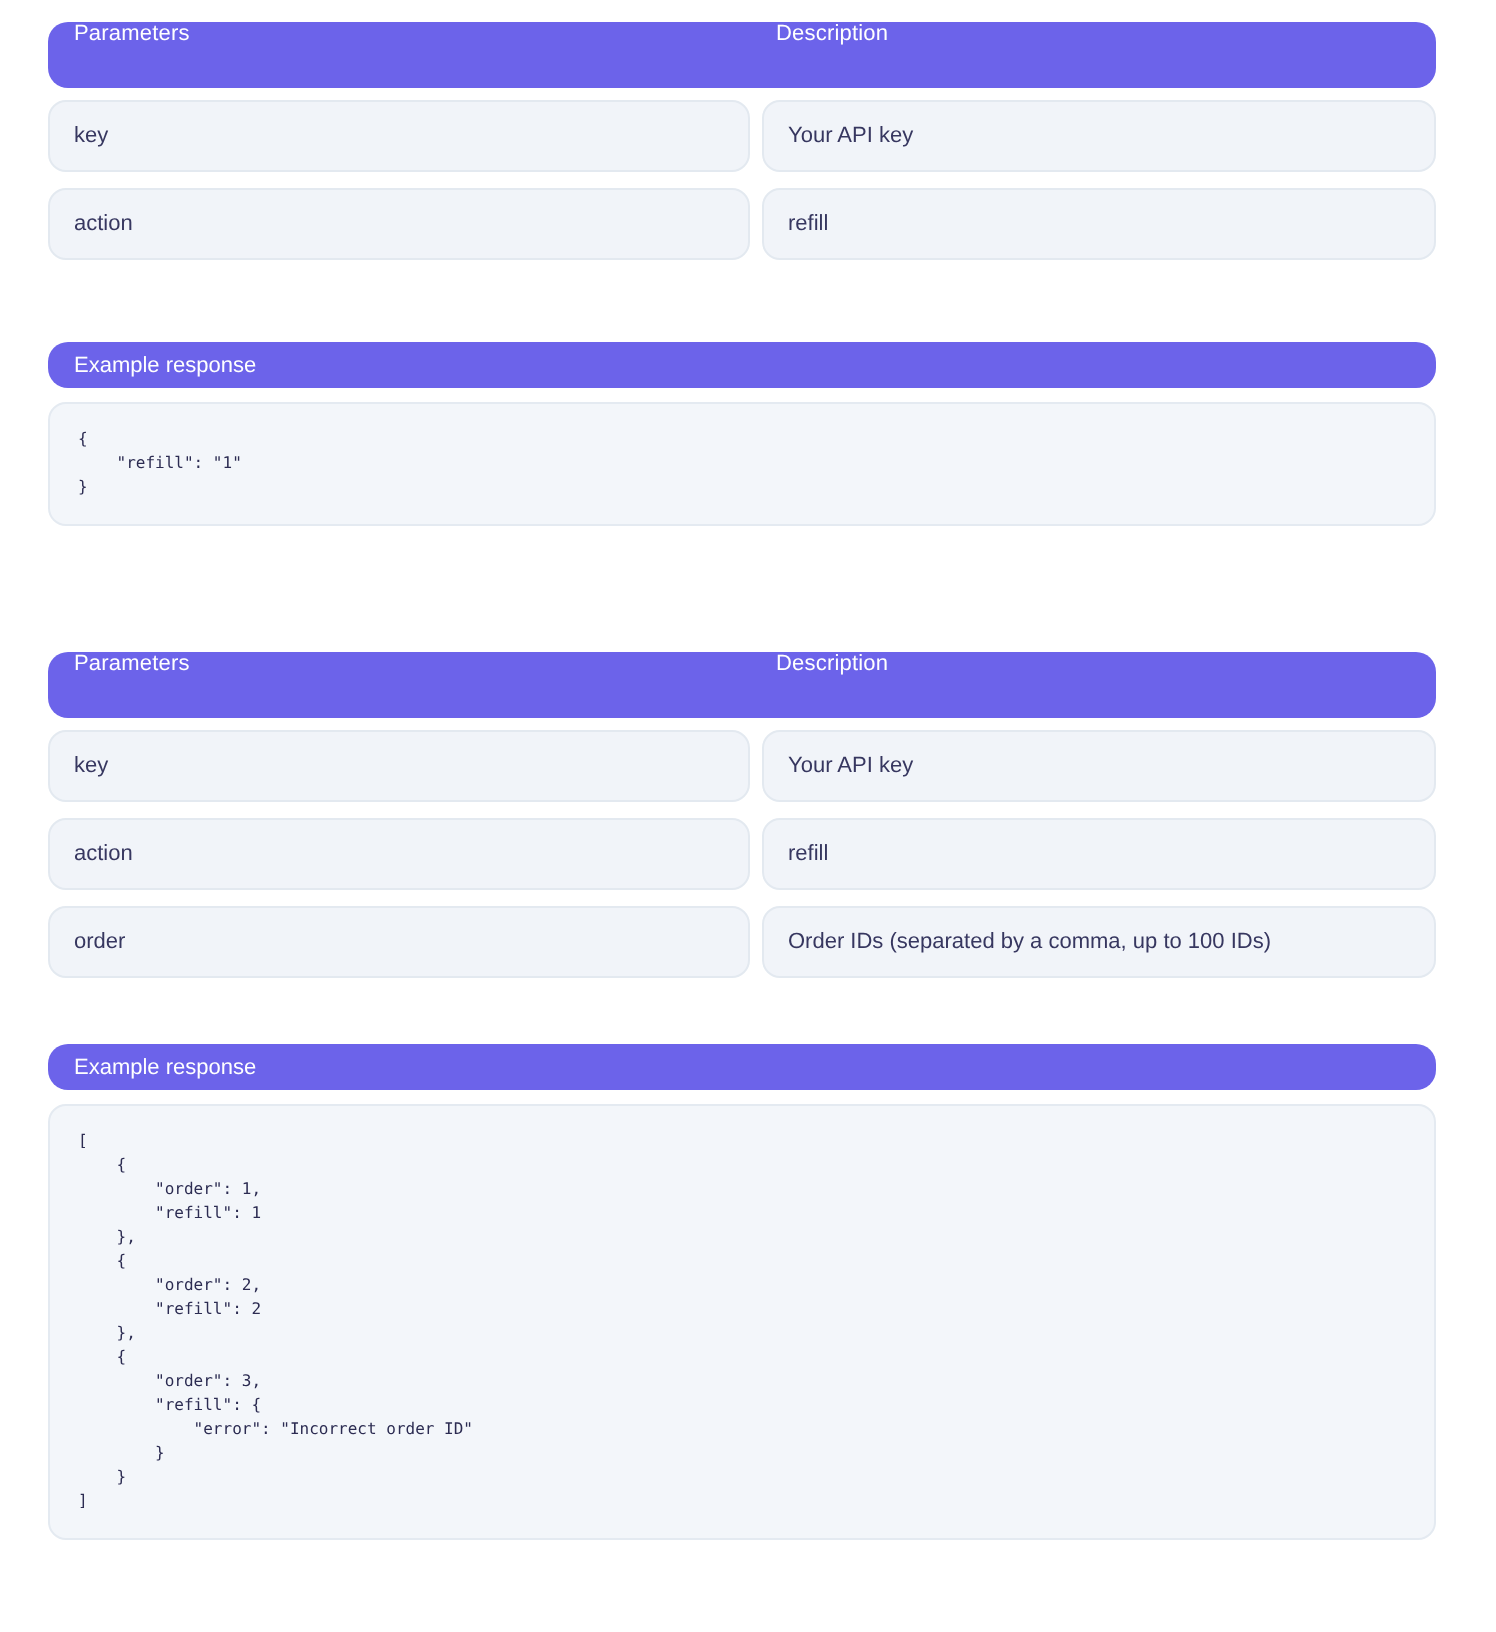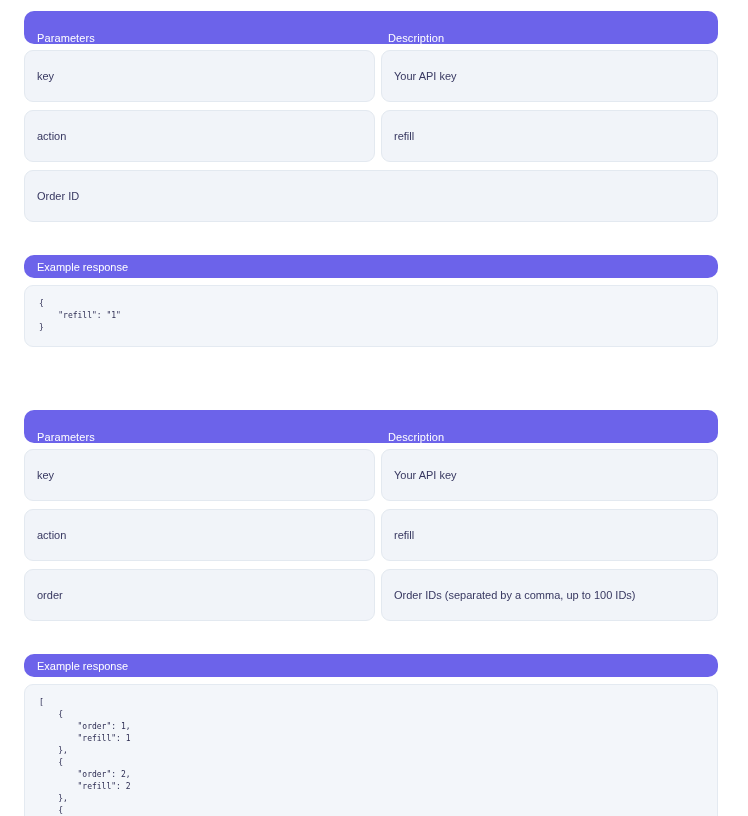--- a/index.html
+++ b/index.html
@@ -20,21 +20,21 @@
     box-sizing: border-box;
     width: 748px;
   }
 
   
   .section-header {
     background: #6c63ea;
     border-radius: 10px;
     height: 33px;
     display: flex;
-    align-items: flex-end;
+    align-items: flex-start;
     box-sizing: border-box;
     padding: 0 13px;
   }
   .section-header .hdr-cell {
     color: #ffffff;
     font-size: 11px;
     letter-spacing: 0.1px;
   }
   .section-header .hdr-cell.col-params { width: 351px; flex: 0 0 351px; }
   .section-header .hdr-cell.col-desc   { flex: 1 1 auto; }
@@ -43,21 +43,21 @@
   .rows { margin-top: 6px; }
   .param-row {
     display: flex;
     gap: 6px;
     margin-bottom: 8px;
   }
   .cell {
     background: #f1f4f9;
     border: 1px solid #e3e9f0;
     border-radius: 9px;
-    height: 52px;
+    height: 36px;
     display: flex;
     align-items: center;
     padding: 0 12px;
     box-sizing: border-box;
     font-size: 11px;
     color: #373760;
   }
   .cell.col-params { width: 351px; flex: 0 0 351px; }
   .cell.col-desc   { flex: 1 1 auto; }
 
@@ -107,21 +107,20 @@
     <div class="rows">
       <div class="param-row">
         <div class="cell col-params">key</div>
         <div class="cell col-desc">Your API key</div>
       </div>
       <div class="param-row">
         <div class="cell col-params">action</div>
         <div class="cell col-desc">refill</div>
       </div>
       <div class="param-row">
-        <div class="cell col-desc">Order ID</div>
       </div>
     </div>
 
     <div class="spacer-md"></div>
 
     <div class="example-header">
       <span>Example response</span>
     </div>
     <pre class="code-block">{
     "refill": "1"

